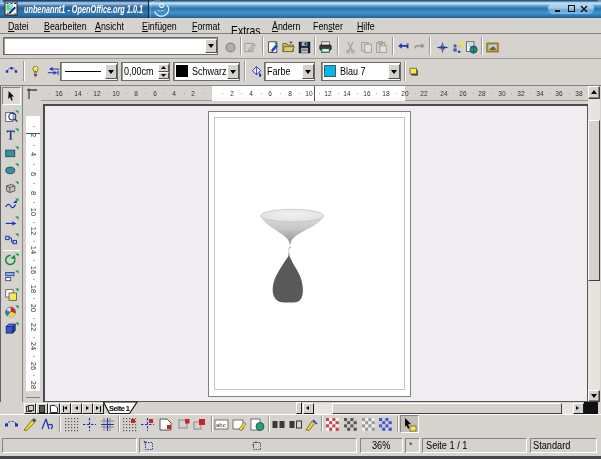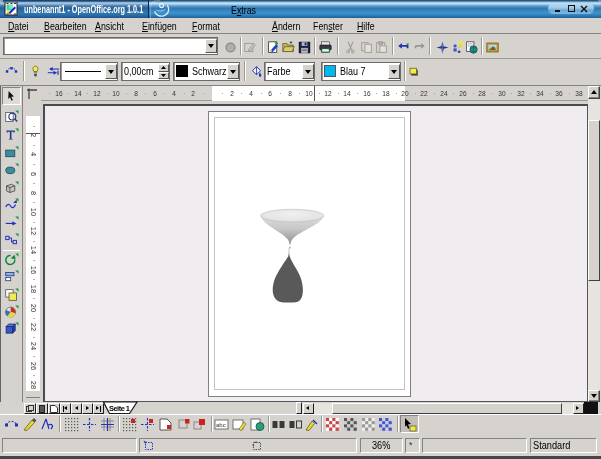--- a/index.html
+++ b/index.html
@@ -24,39 +24,39 @@
       <rect x="2.5" y="2.5" width="6" height="6" fill="#44d6a0"></rect>
       <rect x="5" y="3" width="3.6" height="3.6" fill="#7de4c2"></rect>
       <rect x="3" y="8.5" width="3.5" height="3.5" fill="#e8e84a"></rect>
       <path d="M4.5 11 L10.5 4.5 L12 6 L6 12 Z" fill="#1c1ccc"></path>
       <rect x="2.5" y="1" width="2" height="1" fill="#333"></rect>
       <rect x="6.5" y="1" width="2" height="1" fill="#333"></rect>
       <rect x="10" y="1" width="2" height="1" fill="#333"></rect>
       <rect x="2.5" y="11.5" width="2" height="1" fill="#333"></rect>
       <rect x="10" y="11.5" width="2" height="1" fill="#333"></rect>
     </svg>
-<div style="position:absolute;left:24px;top:2px;width:160px;height:14px;color:#fff;font-size:10.5px;font-weight:bold;line-height:14px;"><span class="sx" style="transform:scaleX(0.695);">unbenannt1 - OpenOffice.org 1.0.1</span></div>
+<div style="position:absolute;left:24px;top:2px;width:160px;height:14px;color:#fff;font-size:10.5px;font-weight:bold;line-height:14px;font-style:italic;"><span class="sx" style="transform:scaleX(0.695);">unbenannt1 - OpenOffice.org 1.0.1</span></div>
 <svg style="position:absolute;left:152px;top:1px;width:18px;height:16px;" viewBox="0 0 18 16">
       <path d="M3 7.5 C5.5 10.5 11 10.5 14 7.5 C12.5 11 5.5 11.5 3 7.5 Z" fill="#e8f2fa"></path>
       <path d="M15.2 4.2 C17.8 7.8 16.8 12.8 12.3 14.6 C7.8 16.3 3.2 13.8 2.6 10.2" stroke="#dceaf6" stroke-width="1.3" fill="none"></path>
       <circle cx="9.6" cy="4.6" r="2" fill="none" stroke="#e8f2fa" stroke-width="1.1"></circle>
     </svg>
 <div style="position:absolute;left:548px;top:3px;width:46px;height:11px;background:linear-gradient(to bottom,#bcdcf2 0%,#9ccaea 45%,#6aa6d6 65%,#82b8e2 100%);border-radius:5.5px;"></div>
 <div style="position:absolute;left:555px;top:9.5px;width:5px;height:2px;background:#111;"></div>
 <div style="position:absolute;left:568px;top:5px;width:6.5px;height:7px;border:1.5px solid #111;background:transparent;"></div>
 <svg style="position:absolute;left:580px;top:5px;width:8px;height:8px;" viewBox="0 0 8 8">
       <path d="M1 1 L7 7 M7 1 L1 7" stroke="#111" stroke-width="1.4"></path>
     </svg>
 <div style="position:absolute;left:0px;top:18px;width:601px;height:16px;background:#d6d3ce;border-bottom:1px solid #848284;"></div>
 <div style="position:absolute;left:8px;top:20px;width:70px;height:13px;font-size:11px;color:#000;line-height:13px;"><span class="sx" style="transform:scaleX(0.8);"><u>D</u>atei</span></div>
 <div style="position:absolute;left:44px;top:20px;width:70px;height:13px;font-size:11px;color:#000;line-height:13px;"><span class="sx" style="transform:scaleX(0.8);"><u>B</u>earbeiten</span></div>
 <div style="position:absolute;left:95px;top:20px;width:70px;height:13px;font-size:11px;color:#000;line-height:13px;"><span class="sx" style="transform:scaleX(0.8);"><u>A</u>nsicht</span></div>
 <div style="position:absolute;left:142px;top:20px;width:70px;height:13px;font-size:11px;color:#000;line-height:13px;"><span class="sx" style="transform:scaleX(0.8);"><u>E</u>infügen</span></div>
 <div style="position:absolute;left:192px;top:20px;width:70px;height:13px;font-size:11px;color:#000;line-height:13px;"><span class="sx" style="transform:scaleX(0.8);"><u>F</u>ormat</span></div>
-<div style="position:absolute;left:231px;top:4px;width:70px;height:13px;font-size:11px;color:#000;line-height:13px;"><span class="sx" style="transform:scaleX(0.8);">E<u>x</u>tras</span></div>
+<div style="position:absolute;left:231px;top:24px;width:70px;height:13px;font-size:13px;color:#000;line-height:13px;"><span class="sx" style="transform:scaleX(0.8);">E<u>x</u>tras</span></div>
 <div style="position:absolute;left:272px;top:20px;width:70px;height:13px;font-size:11px;color:#000;line-height:13px;"><span class="sx" style="transform:scaleX(0.8);"><u>Ä</u>ndern</span></div>
 <div style="position:absolute;left:313px;top:20px;width:70px;height:13px;font-size:11px;color:#000;line-height:13px;"><span class="sx" style="transform:scaleX(0.8);">Fen<u>s</u>ter</span></div>
 <div style="position:absolute;left:357px;top:20px;width:70px;height:13px;font-size:11px;color:#000;line-height:13px;"><span class="sx" style="transform:scaleX(0.8);"><u>H</u>ilfe</span></div>
 <div style="position:absolute;left:0px;top:34px;width:601px;height:24px;background:#d6d3ce;"></div>
 <div style="position:absolute;left:3px;top:37px;width:215px;height:18px;background:#fff;border:1px solid #6b6b6b;box-shadow:inset 1px 1px 0 #9a9890;"></div>
 <div style="position:absolute;left:205px;top:39px;width:12px;height:14px;background:#d6d3ce;border:1px solid;border-color:#fff #555 #555 #fff;"></div>
 <div class="arr-d" style="left:208px;top:44px;"></div>
 <svg class="ico" style="position:absolute;left:224px;top:41px;width:13px;height:13px;" viewBox="0 0 16 16">
       <circle cx="8" cy="8" r="5.5" fill="#b0aea8" stroke="#8a8880" stroke-width="1.5"></circle>
     </svg>
@@ -654,15 +654,16 @@
 <svg class="ico" style="position:absolute;left:251px;top:440px;width:10px;height:10px;" viewBox="0 0 10 10">
       <rect x="2.5" y="2.5" width="7" height="7" fill="none" stroke="#555" stroke-width="1" stroke-dasharray="1.5 1"></rect>
       <path d="M1 5 L3 3.5 L3 6.5 Z" fill="#555"></path>
       <path d="M5 1 L3.5 3 L6.5 3 Z" fill="#555"></path>
     </svg>
 <div style="position:absolute;left:360px;top:438px;width:43px;height:15px;background:#d6d3ce;border:1px solid;border-color:#848284 #fff #fff #848284;"></div>
 <div style="position:absolute;left:372px;top:440px;width:30px;height:12px;font-size:10px;color:#000;line-height:12px;"><span class="sx" style="transform:scaleX(0.92);">36%</span></div>
 <div style="position:absolute;left:405px;top:438px;width:15px;height:15px;background:#d6d3ce;border:1px solid;border-color:#848284 #fff #fff #848284;"></div>
 <div style="position:absolute;left:409px;top:440px;width:8px;height:12px;font-size:9px;color:#333;">*</div>
 <div style="position:absolute;left:422px;top:438px;width:105px;height:15px;background:#d6d3ce;border:1px solid;border-color:#848284 #fff #fff #848284;"></div>
+<div style="position:absolute;left:426px;top:440px;width:120px;height:12px;font-size:10px;color:#000;line-height:12px;"><span class="sx" style="transform:scaleX(0.92);">Seite 1 / 1</span></div>
 <div style="position:absolute;left:530px;top:438px;width:67px;height:15px;background:#d6d3ce;border:1px solid;border-color:#848284 #fff #fff #848284;"></div>
 <div style="position:absolute;left:533px;top:440px;width:60px;height:12px;font-size:10px;color:#000;line-height:12px;"><span class="sx" style="transform:scaleX(0.92);">Standard</span></div>
 <div style="position:absolute;left:0px;top:456px;width:601px;height:3px;background:#46464a;"></div>
 </div>
 </body></html>

